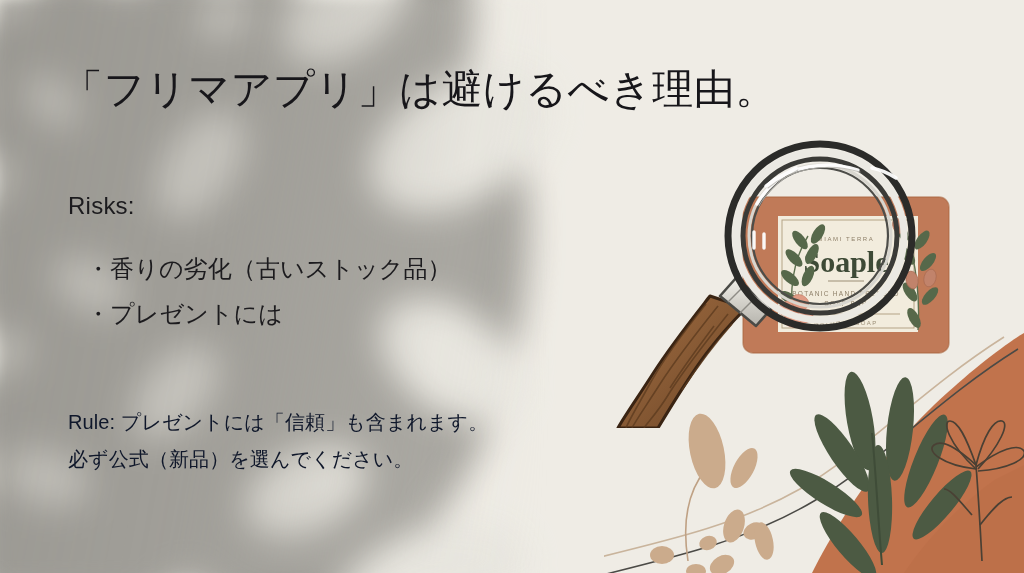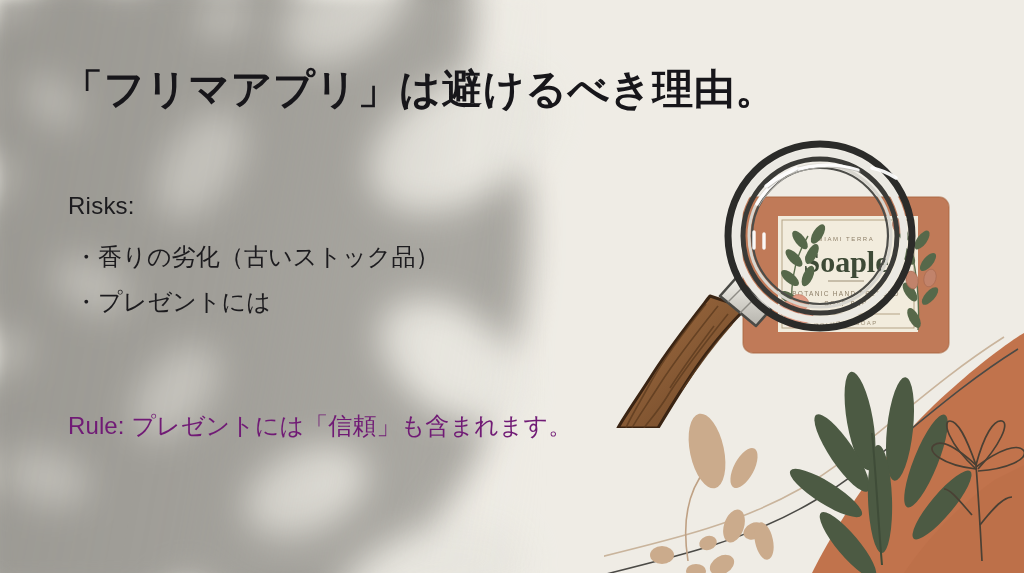--- a/index.html
+++ b/index.html
@@ -28,34 +28,34 @@
   .veil{
     position:absolute;left:0;top:0;width:540px;height:573px;
     background:linear-gradient(100deg,rgba(150,148,142,.62) 0%,rgba(160,158,152,.48) 42%,rgba(230,228,221,.12) 78%,rgba(239,236,229,0) 100%);
     filter:blur(6px);pointer-events:none;
   }
 
   
   .title{
     position:absolute;left:62px;top:62px;
     font-family:"Liberation Serif","DejaVu Serif",serif;
-    font-weight:700;font-size:41px;letter-spacing:.01em;color:#17161a;
+    font-weight:400;font-size:41px;letter-spacing:.01em;color:#17161a;
     white-space:nowrap;
   }
   .risks-head{
     position:absolute;left:68px;top:192px;
     font-size:24px;color:#1c1b1e;letter-spacing:.01em;text-align:center;
   }
-  .risk-list{position:absolute;left:70px;top:230px;margin:4px;padding:0;list-style:none;}
+  .risk-list{position:absolute;left:70px;top:230px;margin:16px;padding:0;list-style:none;}
   .risk-list li{
     font-size:24px;color:#1c1b1e;line-height:1.88;white-space:nowrap;letter-spacing:.005em;
   }
   .rule-block{position:absolute;left:68px;top:404px;}
   .rule-block div{
-    font-size:24px;color:#701a75;line-height:1.86;white-space:nowrap;letter-spacing:.005em;
+    font-size:20px;color:#0f172a;line-height:1.86;white-space:nowrap;letter-spacing:.005em;
   }
 
   
   .deco{position:absolute;right:0;bottom:0;width:420px;height:280px;}
   .magnifier{position:absolute;left:614px;top:128px;width:360px;height:300px;}
   .label-card{position:absolute;left:742px;top:196px;width:208px;height:158px;}
 </style>
 </head>
 <body>
 
@@ -243,15 +243,16 @@
 
   <div class="risks-head">Risks:</div>
 
   <ul class="risk-list">
     <li>・香りの劣化（古いストック品）</li>
     <li>・プレゼントには</li>
   </ul>
 
   <div class="rule-block">
     <div>Rule: プレゼントには「信頼」も含まれます。</div>
+    <div>必ず公式（新品）を選んでください。</div>
   </div>
 
 </div>
 
 </body></html>

